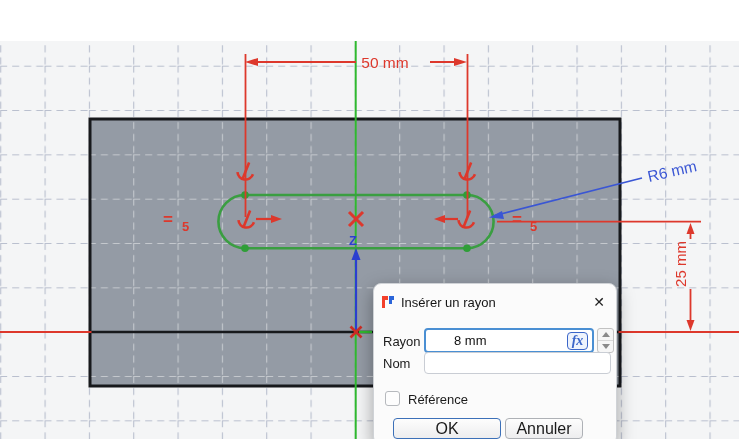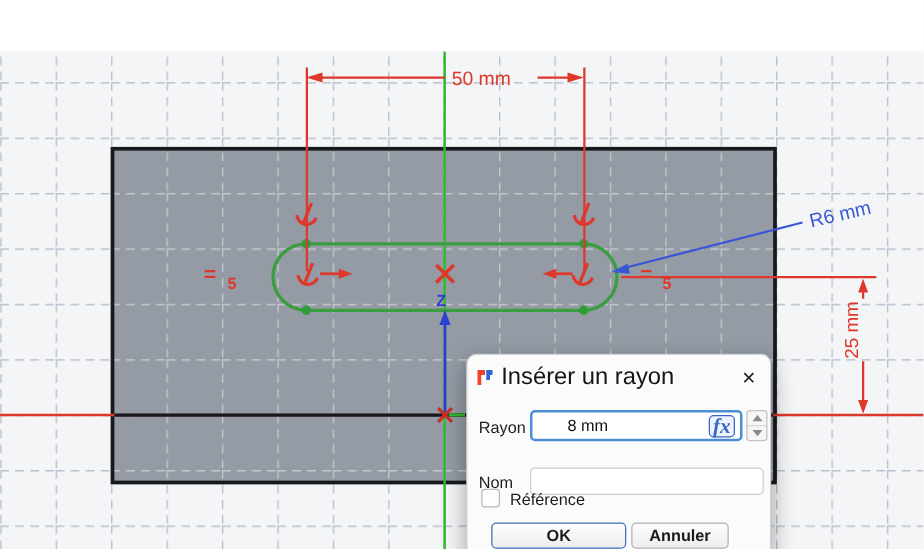--- a/index.html
+++ b/index.html
@@ -7,54 +7,54 @@
   #stage{position:relative;width:739px;height:439px;overflow:hidden;background:#f4f5f6;margin-top:41px;}
   #sketch-svg{position:absolute;left:0;top:0;}
   svg text{font-family:"Liberation Sans",sans-serif;}
 
   
   .dialog{position:absolute;left:373px;top:242px;width:244px;height:162px;
     background:#fbfbfb;border:1px solid #cfd2d6;border-radius:8px;
     box-shadow:0 6px 18px rgba(0,0,0,.35);box-sizing:border-box;}
   .dlg-title{position:absolute;left:0;top:0;right:0;height:28px;display:flex;align-items:center;padding:4px 8px 0 7px;}
   .dlg-logo{width:14px;height:14px;flex:0 0 14px;margin-right:6px;}
-  .dlg-title-text{font-size:19px;color:#151515;flex:1;}
+  .dlg-title-text{font-size:13px;color:#151515;flex:1;}
   .dlg-close{width:18px;height:18px;display:flex;align-items:center;justify-content:center;
     font-size:14px;color:#222;cursor:pointer;line-height:1;}
   .row{position:absolute;left:0;right:0;display:flex;align-items:center;}
   .lbl{font-size:13px;color:#1b1b1b;}
   .row-rayon{top:44px;height:26px;}
   .row-rayon .lbl{position:absolute;left:9px;}
   .inp-rayon{position:absolute;left:50px;top:0;width:170px;height:25px;box-sizing:border-box;
     border:2px solid #4a8fd3;border-radius:4px;background:#fff;display:flex;align-items:center;padding-left:20px;}
   .inp-rayon input{border:none;outline:none;background:transparent;font-size:13px;color:#111;
     width:110px;padding:0 0 0 8px;font-family:"Liberation Sans",sans-serif;}
   .fx-badge{position:absolute;right:4px;top:2px;width:19px;height:16px;border:1.5px solid #3b66c9;
     border-radius:4px;background:#eef3fc;color:#3b66c9;font-family:"Liberation Serif",serif;
-    font-style:italic;font-weight:bold;font-size:17px;display:flex;align-items:center;justify-content:center;cursor:pointer;}
+    font-style:italic;font-weight:bold;font-size:14px;display:flex;align-items:center;justify-content:center;cursor:pointer;}
   .spinner{position:absolute;left:223px;top:0;width:17px;height:25px;border:1px solid #c2c2c2;
     border-radius:3px;background:#f6f6f6;box-sizing:border-box;display:flex;flex-direction:column;}
   .spin-btn{flex:1;display:flex;align-items:center;justify-content:center;cursor:pointer;}
   .spin-btn.up{border-bottom:1px solid #d8d8d8;}
   .tri-up{width:0;height:0;border-left:4px solid transparent;border-right:4px solid transparent;border-bottom:5px solid #8a8a8a;}
   .tri-down{width:0;height:0;border-left:4px solid transparent;border-right:4px solid transparent;border-top:5px solid #8a8a8a;}
-  .row-nom{top:90px;height:23px;}
+  .row-nom{top:68px;height:23px;}
   .row-nom .lbl{position:absolute;left:9px;}
   .inp-nom{position:absolute;left:50px;top:0;width:187px;height:22px;box-sizing:border-box;
     border:1px solid #c9cdd4;border-radius:4px;background:#fff;}
   .inp-nom input{border:none;outline:none;background:transparent;width:100%;height:100%;
     font-size:13px;padding:0 6px;box-sizing:border-box;font-family:"Liberation Sans",sans-serif;}
   .row-ref{top:106px;height:18px;}
   .checkbox{position:absolute;left:11px;top:1px;width:15px;height:15px;border:1px solid #b6b9bd;
     border-radius:3px;background:#fdfdfd;cursor:pointer;box-sizing:border-box;}
   .row-ref .lbl{position:absolute;left:34px;}
   .row-btns{top:134px;height:23px;}
-  .btn{position:absolute;top:0;height:21px;border-radius:4px;font-size:13px;color:#1a1a1a;
+  .btn{position:absolute;top:0;height:21px;border-radius:4px;font-size:16px;color:#1a1a1a;
     display:flex;align-items:center;justify-content:center;cursor:pointer;box-sizing:border-box;
-    background:linear-gradient(#fdfdfd,#ededee);font-weight:bold;}
+    background:linear-gradient(#fdfdfd,#ededee);}
   .btn-ok{left:19px;width:108px;border:1px solid #3c70b8;}
   .btn-cancel{left:131px;width:78px;border:1px solid #aeb1b6;}
 </style>
 </head>
 <body>
 
 <div id="stage">
 
 <svg id="sketch-svg" width="739" height="439" viewBox="0 0 739 439">
   <defs>

